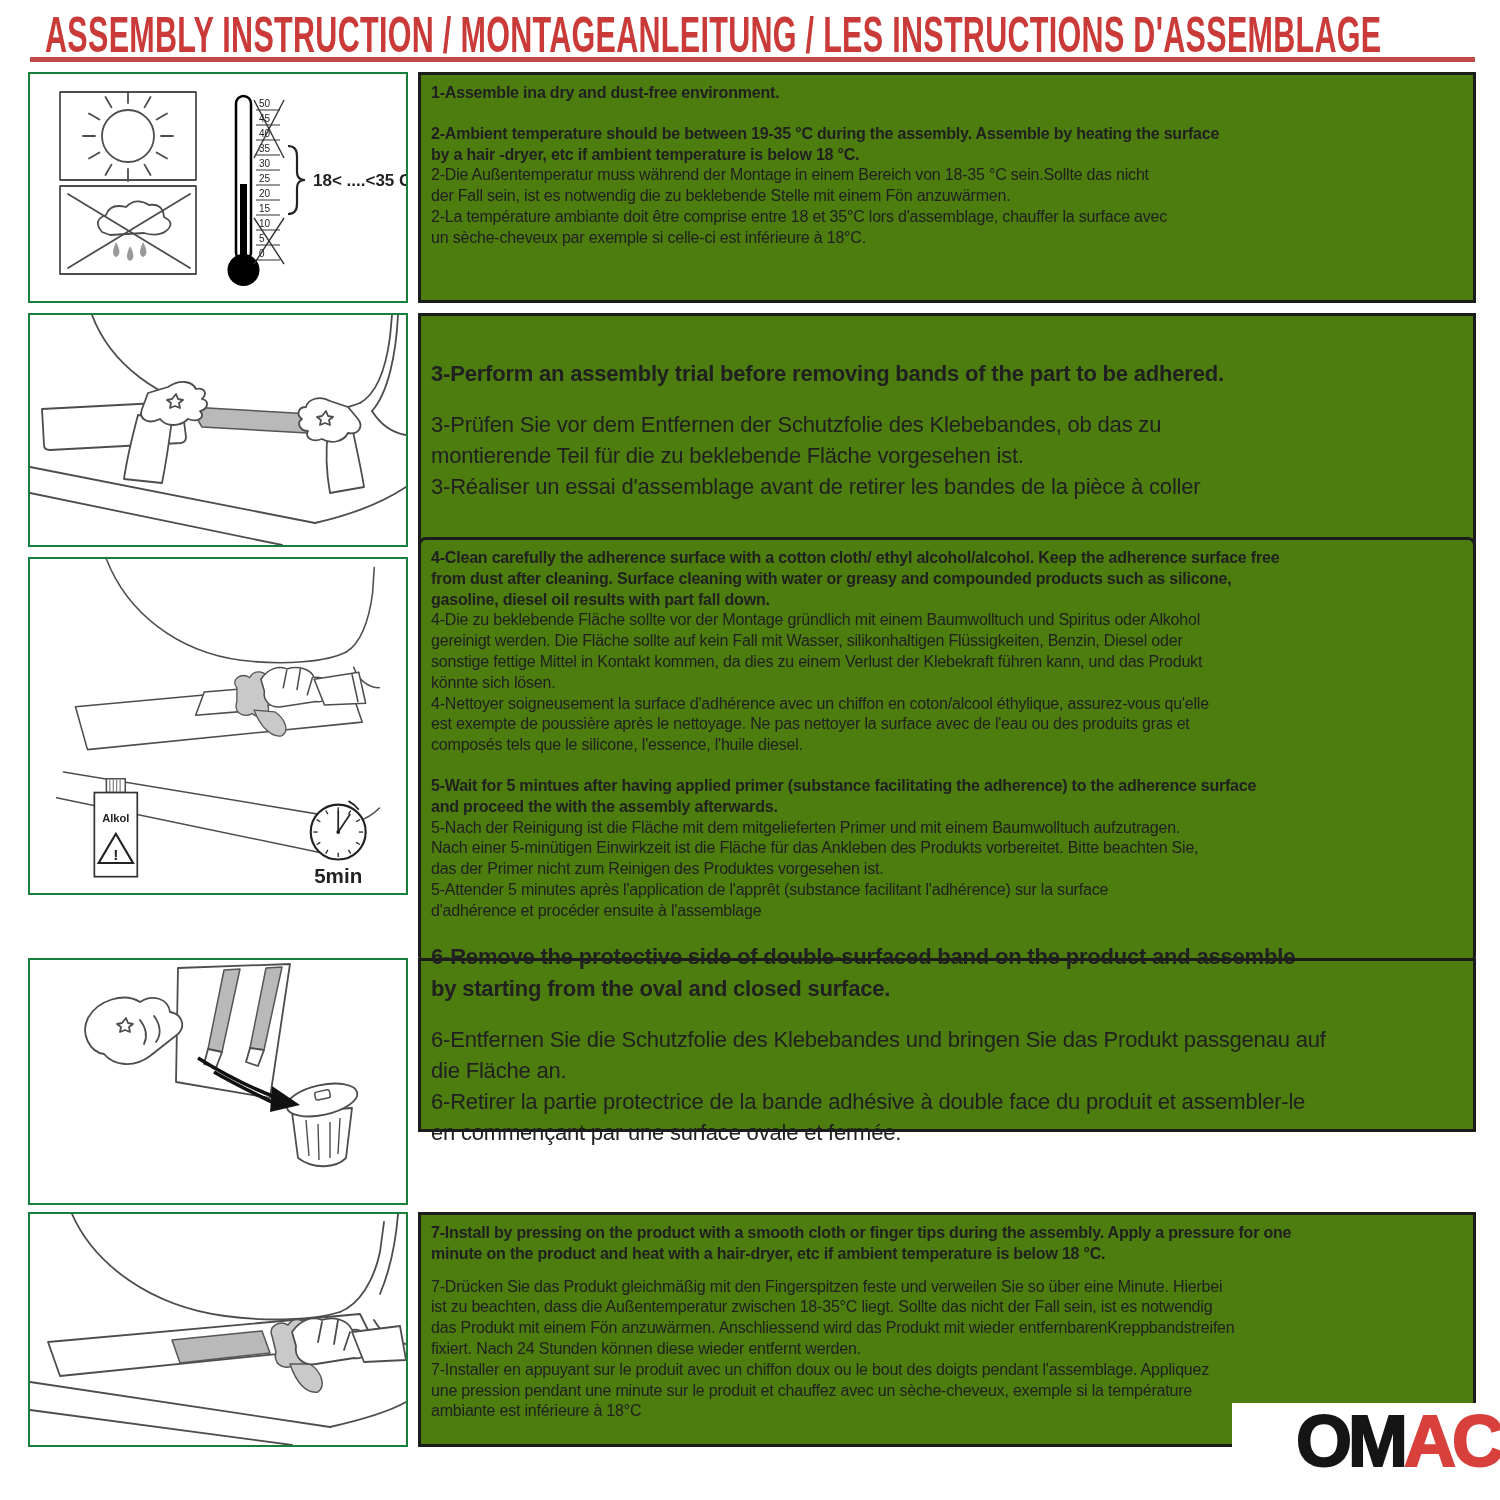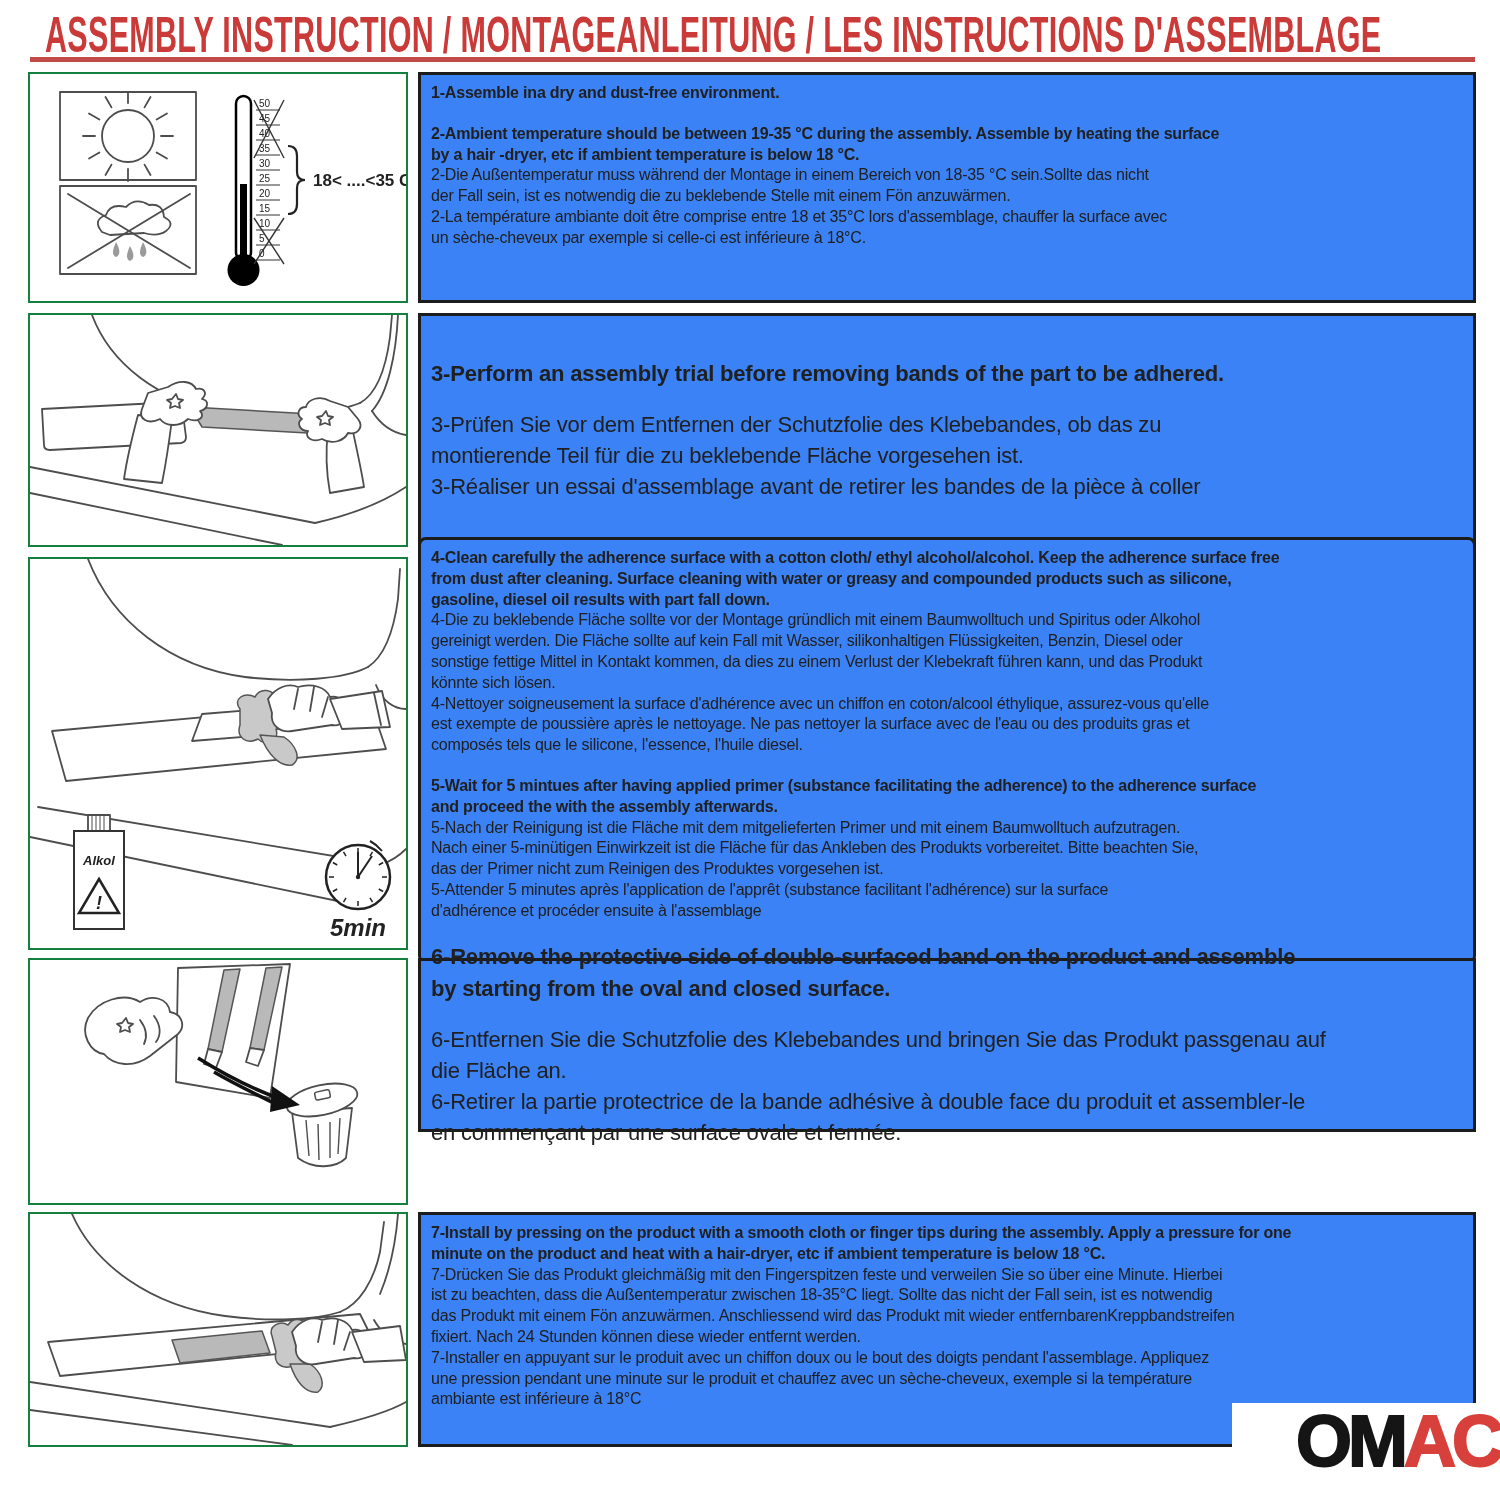--- a/index.html
+++ b/index.html
@@ -7,34 +7,34 @@
         font-family:"Liberation Sans",sans-serif;color:#202020;overflow:hidden;}
 
   .title{position:absolute;top:6px;left:45px;margin:0;font-size:50px;font-weight:bold;
          color:#c93a38;white-space:nowrap;}
   .title-inner{display:inline-block;transform:scale(0.61,1);transform-origin:0 0;letter-spacing:0.5px;}
   .title-rule{position:absolute;top:57px;left:30px;width:1445px;height:5px;background:#bf4a47;}
 
   .illus{position:absolute;left:28px;width:380px;background:#fff;border:2px solid #15803d;
          box-sizing:border-box;}
   .illus svg{display:block;width:100%;height:100%;}
-  .textbox{position:absolute;left:418px;width:1058px;background:#3b82f6;border:3px solid #1c1c1c;
+  .textbox{position:absolute;left:418px;width:1058px;background:#4d7c0f;border:3px solid #1c1c1c;
            box-sizing:border-box;padding:8px 10px;display:flex;flex-direction:column;}
   .textbox.vcenter{justify-content:center;gap:20px;}
   .textbox p{margin:0;white-space:pre-line;}
   .small p{font-size:16px;line-height:1.3;letter-spacing:-0.2px;}
   .large p{font-size:22px;line-height:1.42;letter-spacing:-0.2px;}
   p.b{font-weight:bold;}
   p.gap{margin-top:20px;}
 
   #r1-ill{top:72px;height:231px;}   #r1-txt{top:72px;height:231px;}
   #r2-ill{top:313px;height:234px;}  #r2-txt{top:313px;height:234px;}
-  #r3-ill{top:557px;height:393px;font-style:italic;}  #r3-txt{top:537px;height:427px;border-radius:8px;}
+  #r3-ill{top:557px;height:338px;}  #r3-txt{top:537px;height:427px;border-radius:8px;}
   #r4-ill{top:958px;height:247px;}  #r4-txt{top:958px;height:174px;}
-  #r5-ill{top:1212px;height:235px;} #r5-txt{top:1212px;height:235px;}
+  #r5-ill{top:1212px;height:235px;} #r5-txt{top:1212px;height:235px;gap:12px;}
 
   .logo{position:absolute;top:1403px;left:1232px;width:268px;height:76px;background:#fff;
         z-index:5;display:flex;align-items:center;justify-content:flex-end;
         font-weight:bold;font-size:72px;letter-spacing:-4px;line-height:1;}
   .logo-om{color:#151515;-webkit-text-stroke:2px #151515;}
   .logo-ac{color:#d8403c;-webkit-text-stroke:2px #d8403c;}
 
   .ln{stroke:#4d4d4d;stroke-width:1.8;fill:none;stroke-linecap:round;stroke-linejoin:round;}
   .fw{stroke:#4d4d4d;stroke-width:1.8;fill:#ffffff;stroke-linejoin:round;}
   .fg{stroke:#555;stroke-width:1.5;fill:#b9b9b9;stroke-linejoin:round;}

